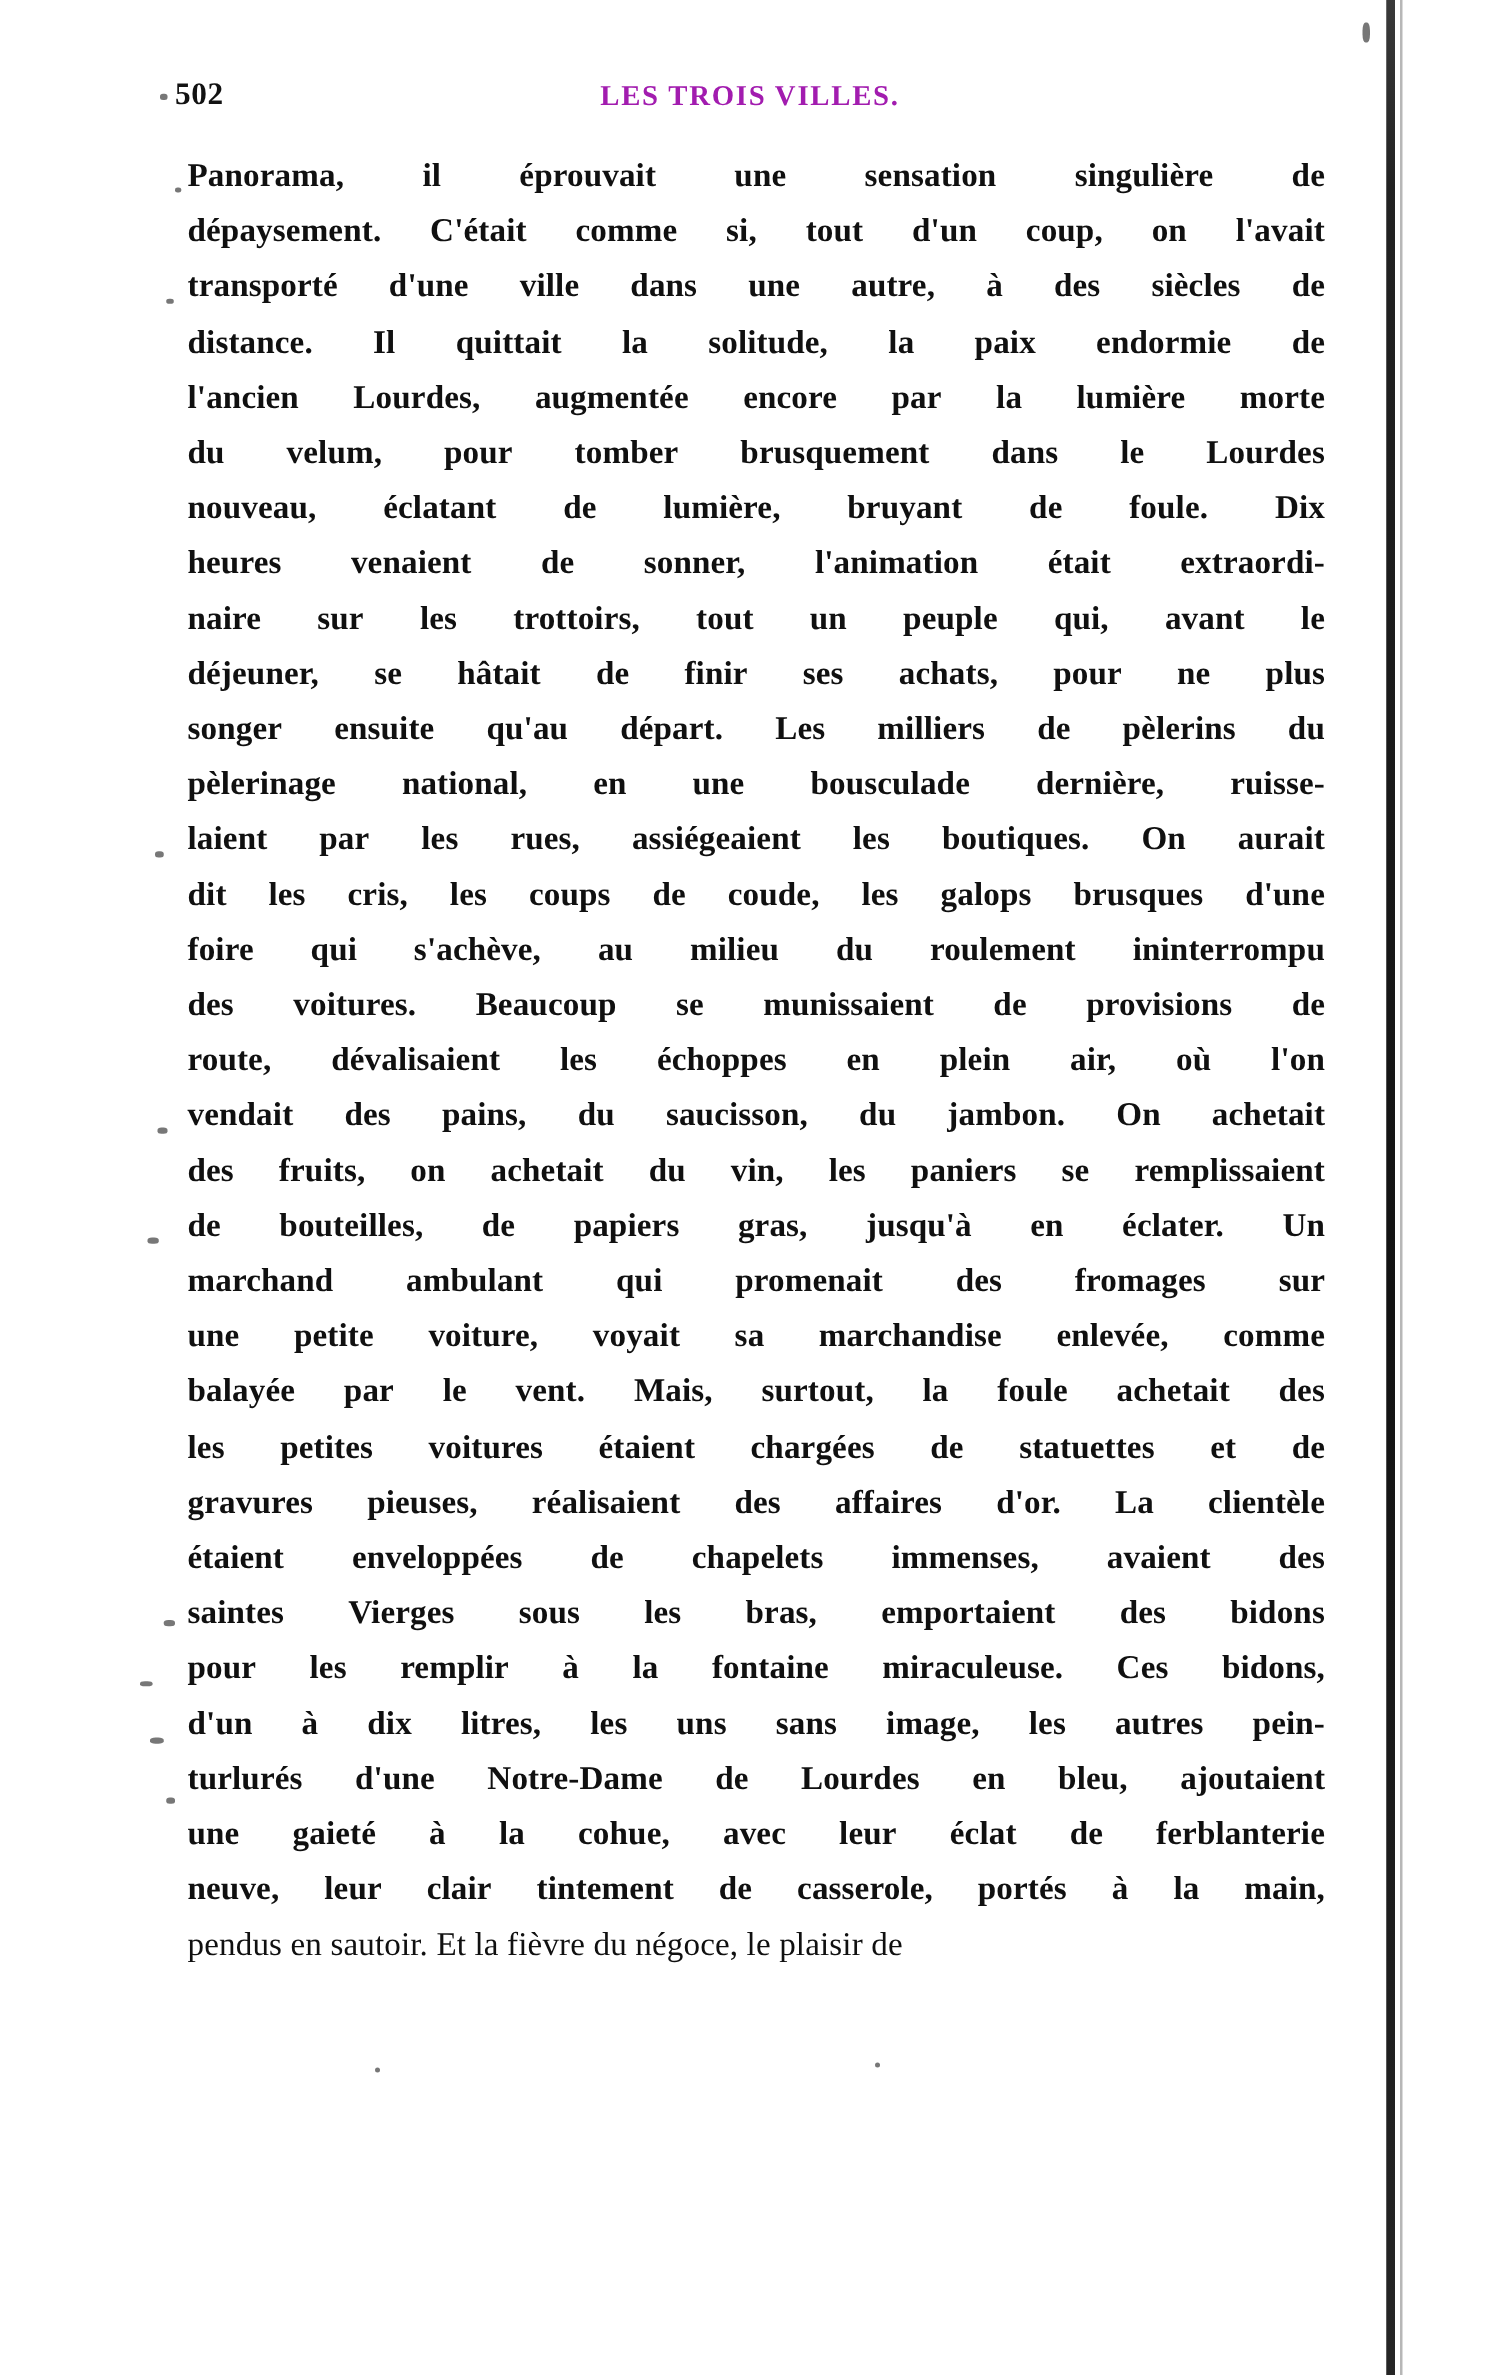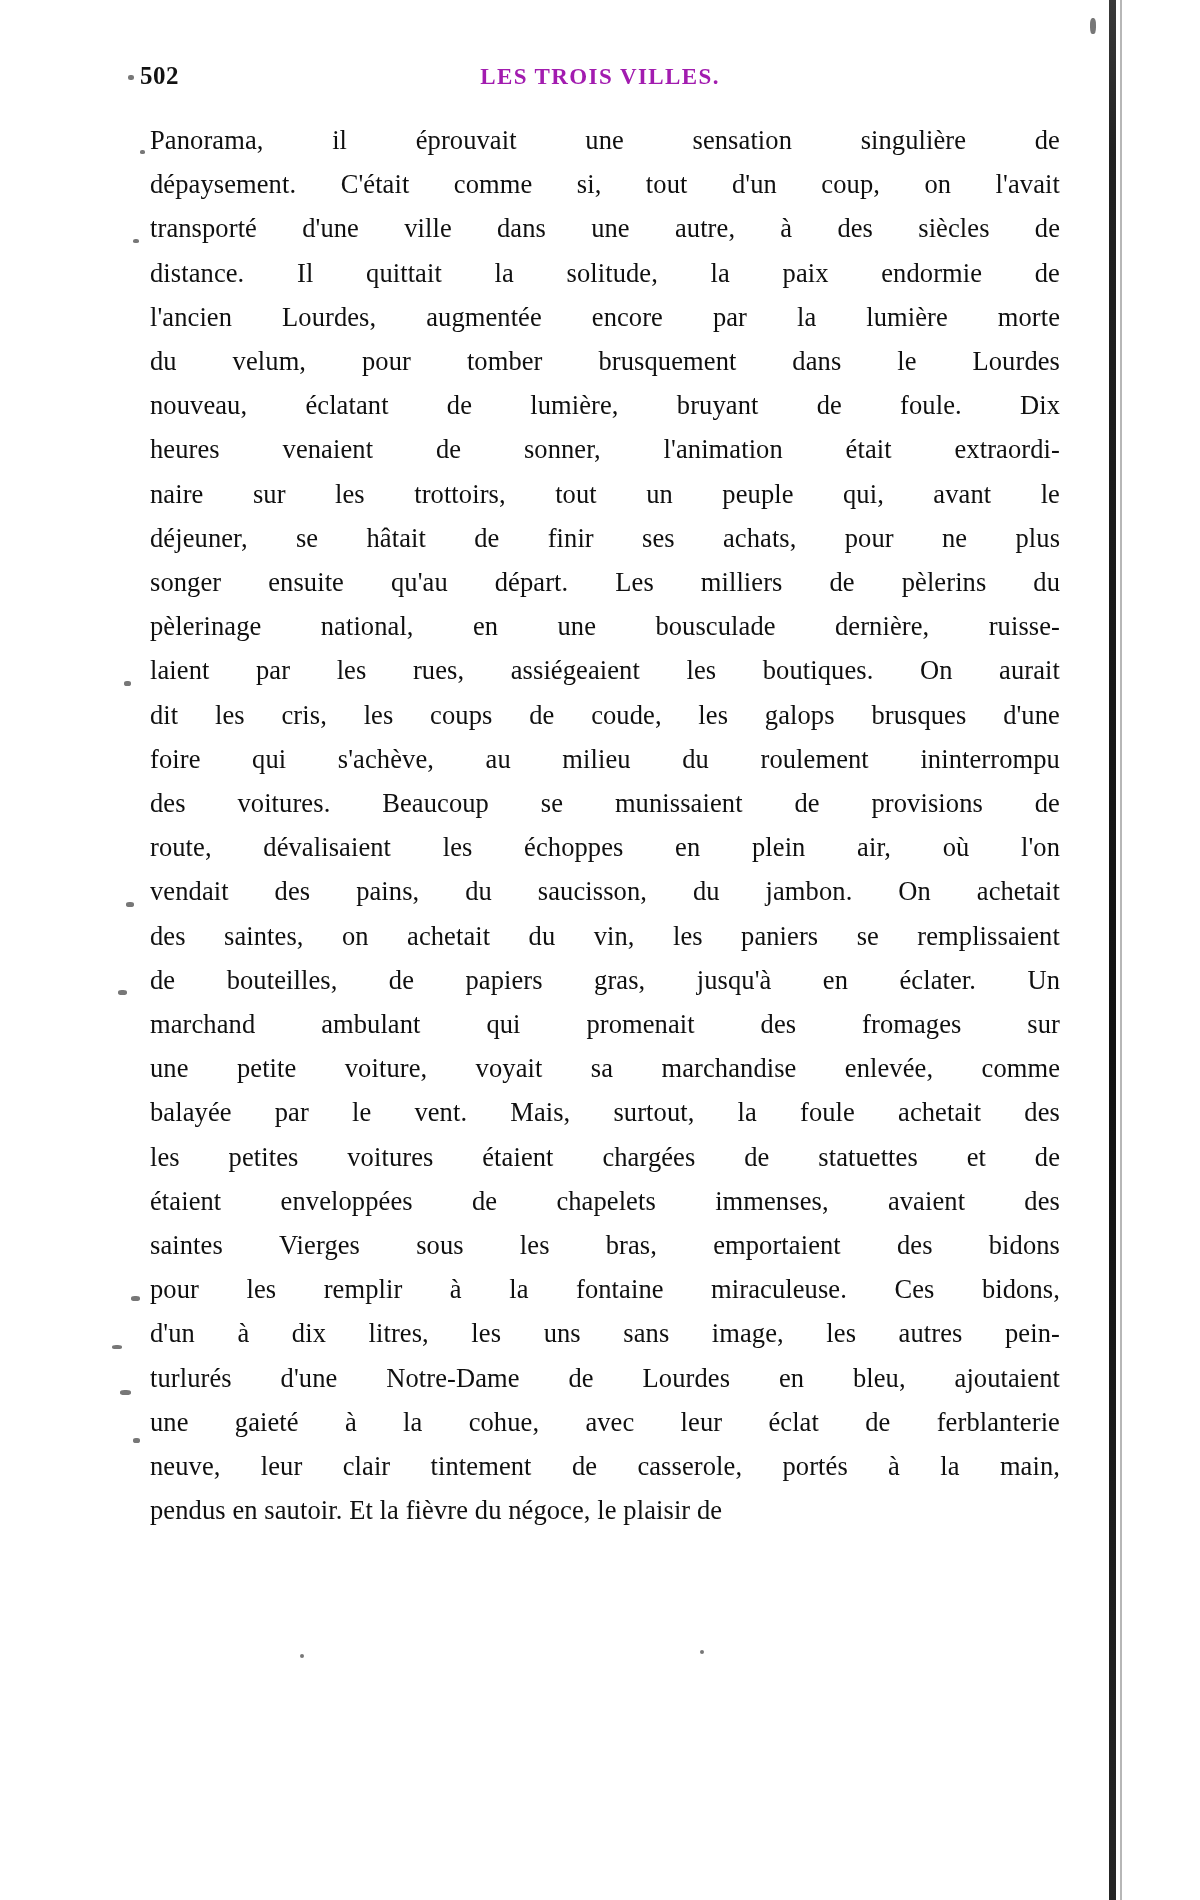--- a/index.html
+++ b/index.html
@@ -88,20 +88,21 @@
     font-size: 26.5px;
     line-height: 44.2px;
     color: #101010;
     white-space: pre;
     letter-spacing: 0.1px;
   }
   .line.just {
     white-space: normal;
     text-align: justify;
     text-align-last: justify;
+    font-weight: bold;
   }
   .line span.w { display: inline-block; }
 
   .bottom-dots {
     position: absolute;
     bottom: 230px;
     left: 0;
     width: 1200px;
     height: 20px;
   }
@@ -152,26 +153,27 @@
       <div class="line just"><span class="w">naire</span> <span class="w">sur</span> <span class="w">les</span> <span class="w">trottoirs,</span> <span class="w">tout</span> <span class="w">un</span> <span class="w">peuple</span> <span class="w">qui,</span> <span class="w">avant</span> <span class="w">le</span></div>
       <div class="line just"><span class="w">déjeuner,</span> <span class="w">se</span> <span class="w">hâtait</span> <span class="w">de</span> <span class="w">finir</span> <span class="w">ses</span> <span class="w">achats,</span> <span class="w">pour</span> <span class="w">ne</span> <span class="w">plus</span></div>
       <div class="line just"><span class="w">songer</span> <span class="w">ensuite</span> <span class="w">qu'au</span> <span class="w">départ.</span> <span class="w">Les</span> <span class="w">milliers</span> <span class="w">de</span> <span class="w">pèlerins</span> <span class="w">du</span></div>
       <div class="line just"><span class="w">pèlerinage</span> <span class="w">national,</span> <span class="w">en</span> <span class="w">une</span> <span class="w">bousculade</span> <span class="w">dernière,</span> <span class="w">ruisse-</span></div>
       <div class="line just"><span class="w">laient</span> <span class="w">par</span> <span class="w">les</span> <span class="w">rues,</span> <span class="w">assiégeaient</span> <span class="w">les</span> <span class="w">boutiques.</span> <span class="w">On</span> <span class="w">aurait</span></div>
       <div class="line just"><span class="w">dit</span> <span class="w">les</span> <span class="w">cris,</span> <span class="w">les</span> <span class="w">coups</span> <span class="w">de</span> <span class="w">coude,</span> <span class="w">les</span> <span class="w">galops</span> <span class="w">brusques</span> <span class="w">d'une</span></div>
       <div class="line just"><span class="w">foire</span> <span class="w">qui</span> <span class="w">s'achève,</span> <span class="w">au</span> <span class="w">milieu</span> <span class="w">du</span> <span class="w">roulement</span> <span class="w">ininterrompu</span></div>
       <div class="line just"><span class="w">des</span> <span class="w">voitures.</span> <span class="w">Beaucoup</span> <span class="w">se</span> <span class="w">munissaient</span> <span class="w">de</span> <span class="w">provisions</span> <span class="w">de</span></div>
       <div class="line just"><span class="w">route,</span> <span class="w">dévalisaient</span> <span class="w">les</span> <span class="w">échoppes</span> <span class="w">en</span> <span class="w">plein</span> <span class="w">air,</span> <span class="w">où</span> <span class="w">l'on</span></div>
       <div class="line just"><span class="w">vendait</span> <span class="w">des</span> <span class="w">pains,</span> <span class="w">du</span> <span class="w">saucisson,</span> <span class="w">du</span> <span class="w">jambon.</span> <span class="w">On</span> <span class="w">achetait</span></div>
-      <div class="line just"><span class="w">des</span> <span class="w">saintes,</span> <span class="w">on</span> <span class="w">achetait</span> <span class="w">du</span> <span class="w">vin,</span> <span class="w">les</span> <span class="w">paniers</span> <span class="w">se</span> <span class="w">remplissaient</span></div>
+      <div class="line just"><span class="w">des</span> <span class="w">fruits,</span> <span class="w">on</span> <span class="w">achetait</span> <span class="w">du</span> <span class="w">vin,</span> <span class="w">les</span> <span class="w">paniers</span> <span class="w">se</span> <span class="w">remplissaient</span></div>
       <div class="line just"><span class="w">de</span> <span class="w">bouteilles,</span> <span class="w">de</span> <span class="w">papiers</span> <span class="w">gras,</span> <span class="w">jusqu'à</span> <span class="w">en</span> <span class="w">éclater.</span> <span class="w">Un</span></div>
       <div class="line just"><span class="w">marchand</span> <span class="w">ambulant</span> <span class="w">qui</span> <span class="w">promenait</span> <span class="w">des</span> <span class="w">fromages</span> <span class="w">sur</span></div>
       <div class="line just"><span class="w">une</span> <span class="w">petite</span> <span class="w">voiture,</span> <span class="w">voyait</span> <span class="w">sa</span> <span class="w">marchandise</span> <span class="w">enlevée,</span> <span class="w">comme</span></div>
       <div class="line just"><span class="w">balayée</span> <span class="w">par</span> <span class="w">le</span> <span class="w">vent.</span> <span class="w">Mais,</span> <span class="w">surtout,</span> <span class="w">la</span> <span class="w">foule</span> <span class="w">achetait</span> <span class="w">des</span></div>
       <div class="line just"><span class="w">les</span> <span class="w">petites</span> <span class="w">voitures</span> <span class="w">étaient</span> <span class="w">chargées</span> <span class="w">de</span> <span class="w">statuettes</span> <span class="w">et</span> <span class="w">de</span></div>
+      <div class="line just"><span class="w">gravures</span> <span class="w">pieuses,</span> <span class="w">réalisaient</span> <span class="w">des</span> <span class="w">affaires</span> <span class="w">d'or.</span> <span class="w">La</span> <span class="w">clientèle</span></div>
       <div class="line just"><span class="w">étaient</span> <span class="w">enveloppées</span> <span class="w">de</span> <span class="w">chapelets</span> <span class="w">immenses,</span> <span class="w">avaient</span> <span class="w">des</span></div>
       <div class="line just"><span class="w">saintes</span> <span class="w">Vierges</span> <span class="w">sous</span> <span class="w">les</span> <span class="w">bras,</span> <span class="w">emportaient</span> <span class="w">des</span> <span class="w">bidons</span></div>
       <div class="line just"><span class="w">pour</span> <span class="w">les</span> <span class="w">remplir</span> <span class="w">à</span> <span class="w">la</span> <span class="w">fontaine</span> <span class="w">miraculeuse.</span> <span class="w">Ces</span> <span class="w">bidons,</span></div>
       <div class="line just"><span class="w">d'un</span> <span class="w">à</span> <span class="w">dix</span> <span class="w">litres,</span> <span class="w">les</span> <span class="w">uns</span> <span class="w">sans</span> <span class="w">image,</span> <span class="w">les</span> <span class="w">autres</span> <span class="w">pein-</span></div>
       <div class="line just"><span class="w">turlurés</span> <span class="w">d'une</span> <span class="w">Notre-Dame</span> <span class="w">de</span> <span class="w">Lourdes</span> <span class="w">en</span> <span class="w">bleu,</span> <span class="w">ajoutaient</span></div>
       <div class="line just"><span class="w">une</span> <span class="w">gaieté</span> <span class="w">à</span> <span class="w">la</span> <span class="w">cohue,</span> <span class="w">avec</span> <span class="w">leur</span> <span class="w">éclat</span> <span class="w">de</span> <span class="w">ferblanterie</span></div>
       <div class="line just"><span class="w">neuve,</span> <span class="w">leur</span> <span class="w">clair</span> <span class="w">tintement</span> <span class="w">de</span> <span class="w">casserole,</span> <span class="w">portés</span> <span class="w">à</span> <span class="w">la</span> <span class="w">main,</span></div>
       <div class="line">pendus en sautoir. Et la fièvre du négoce, le plaisir de</div>
     </div>
 

